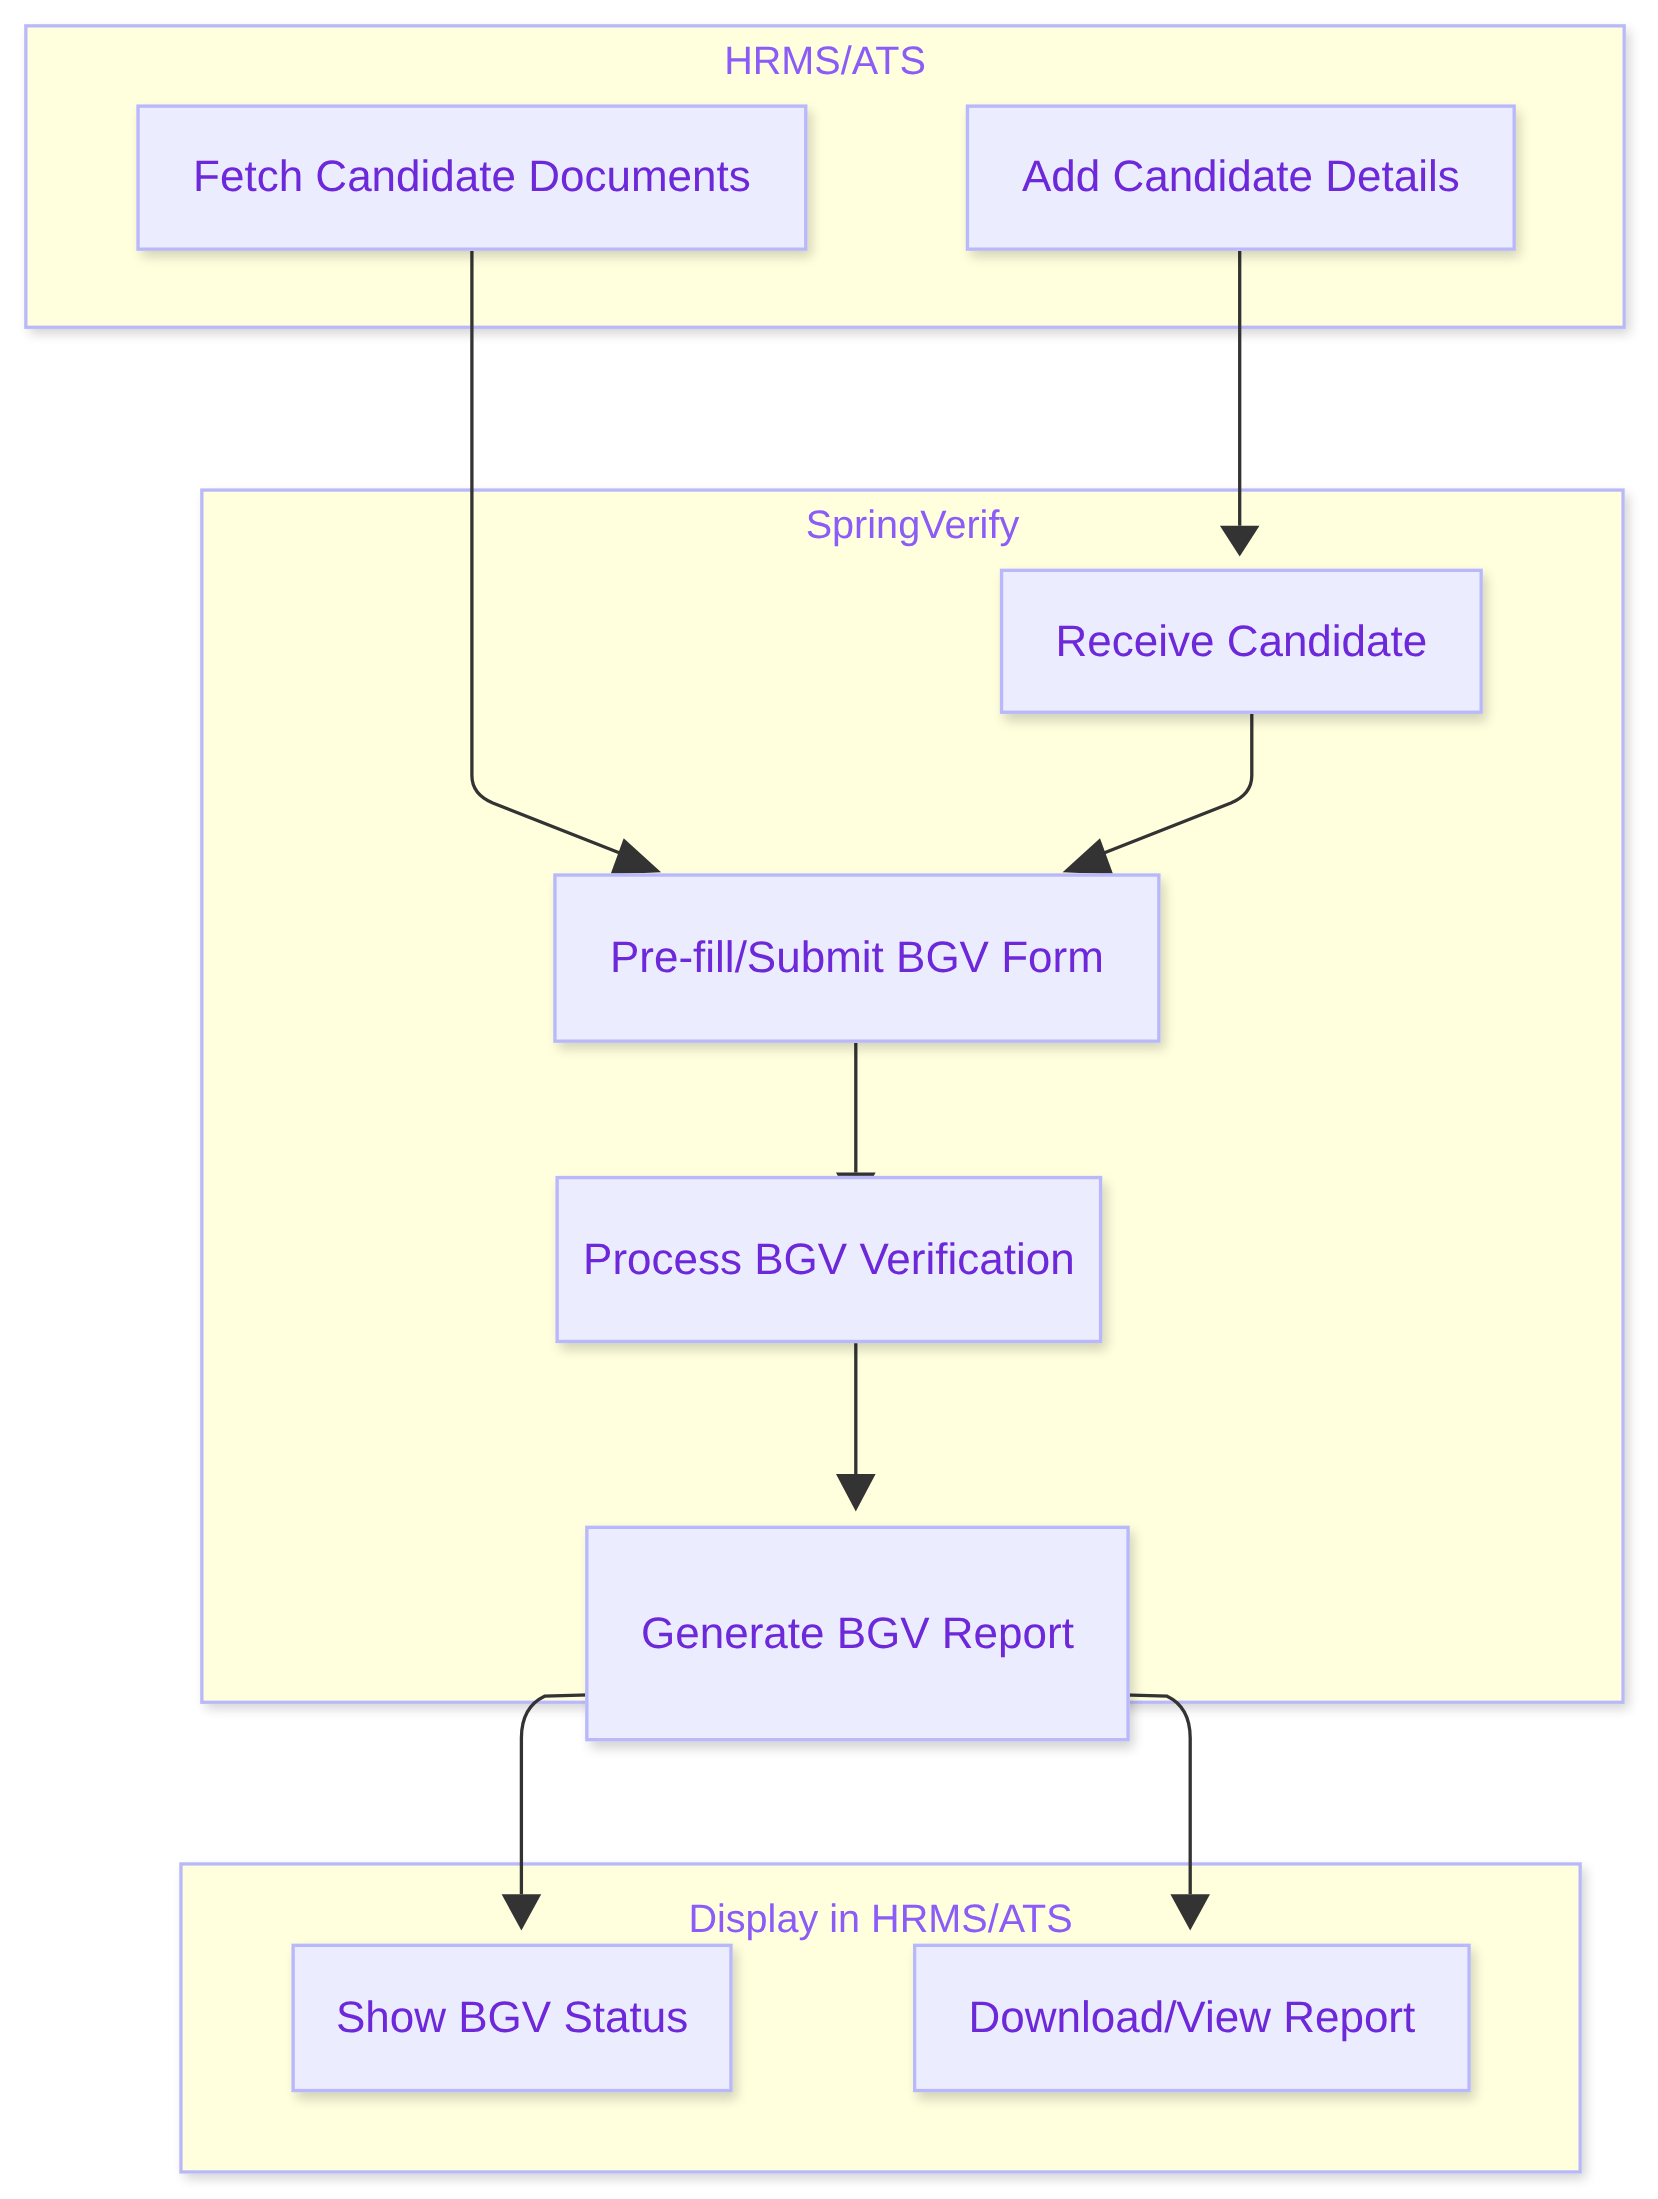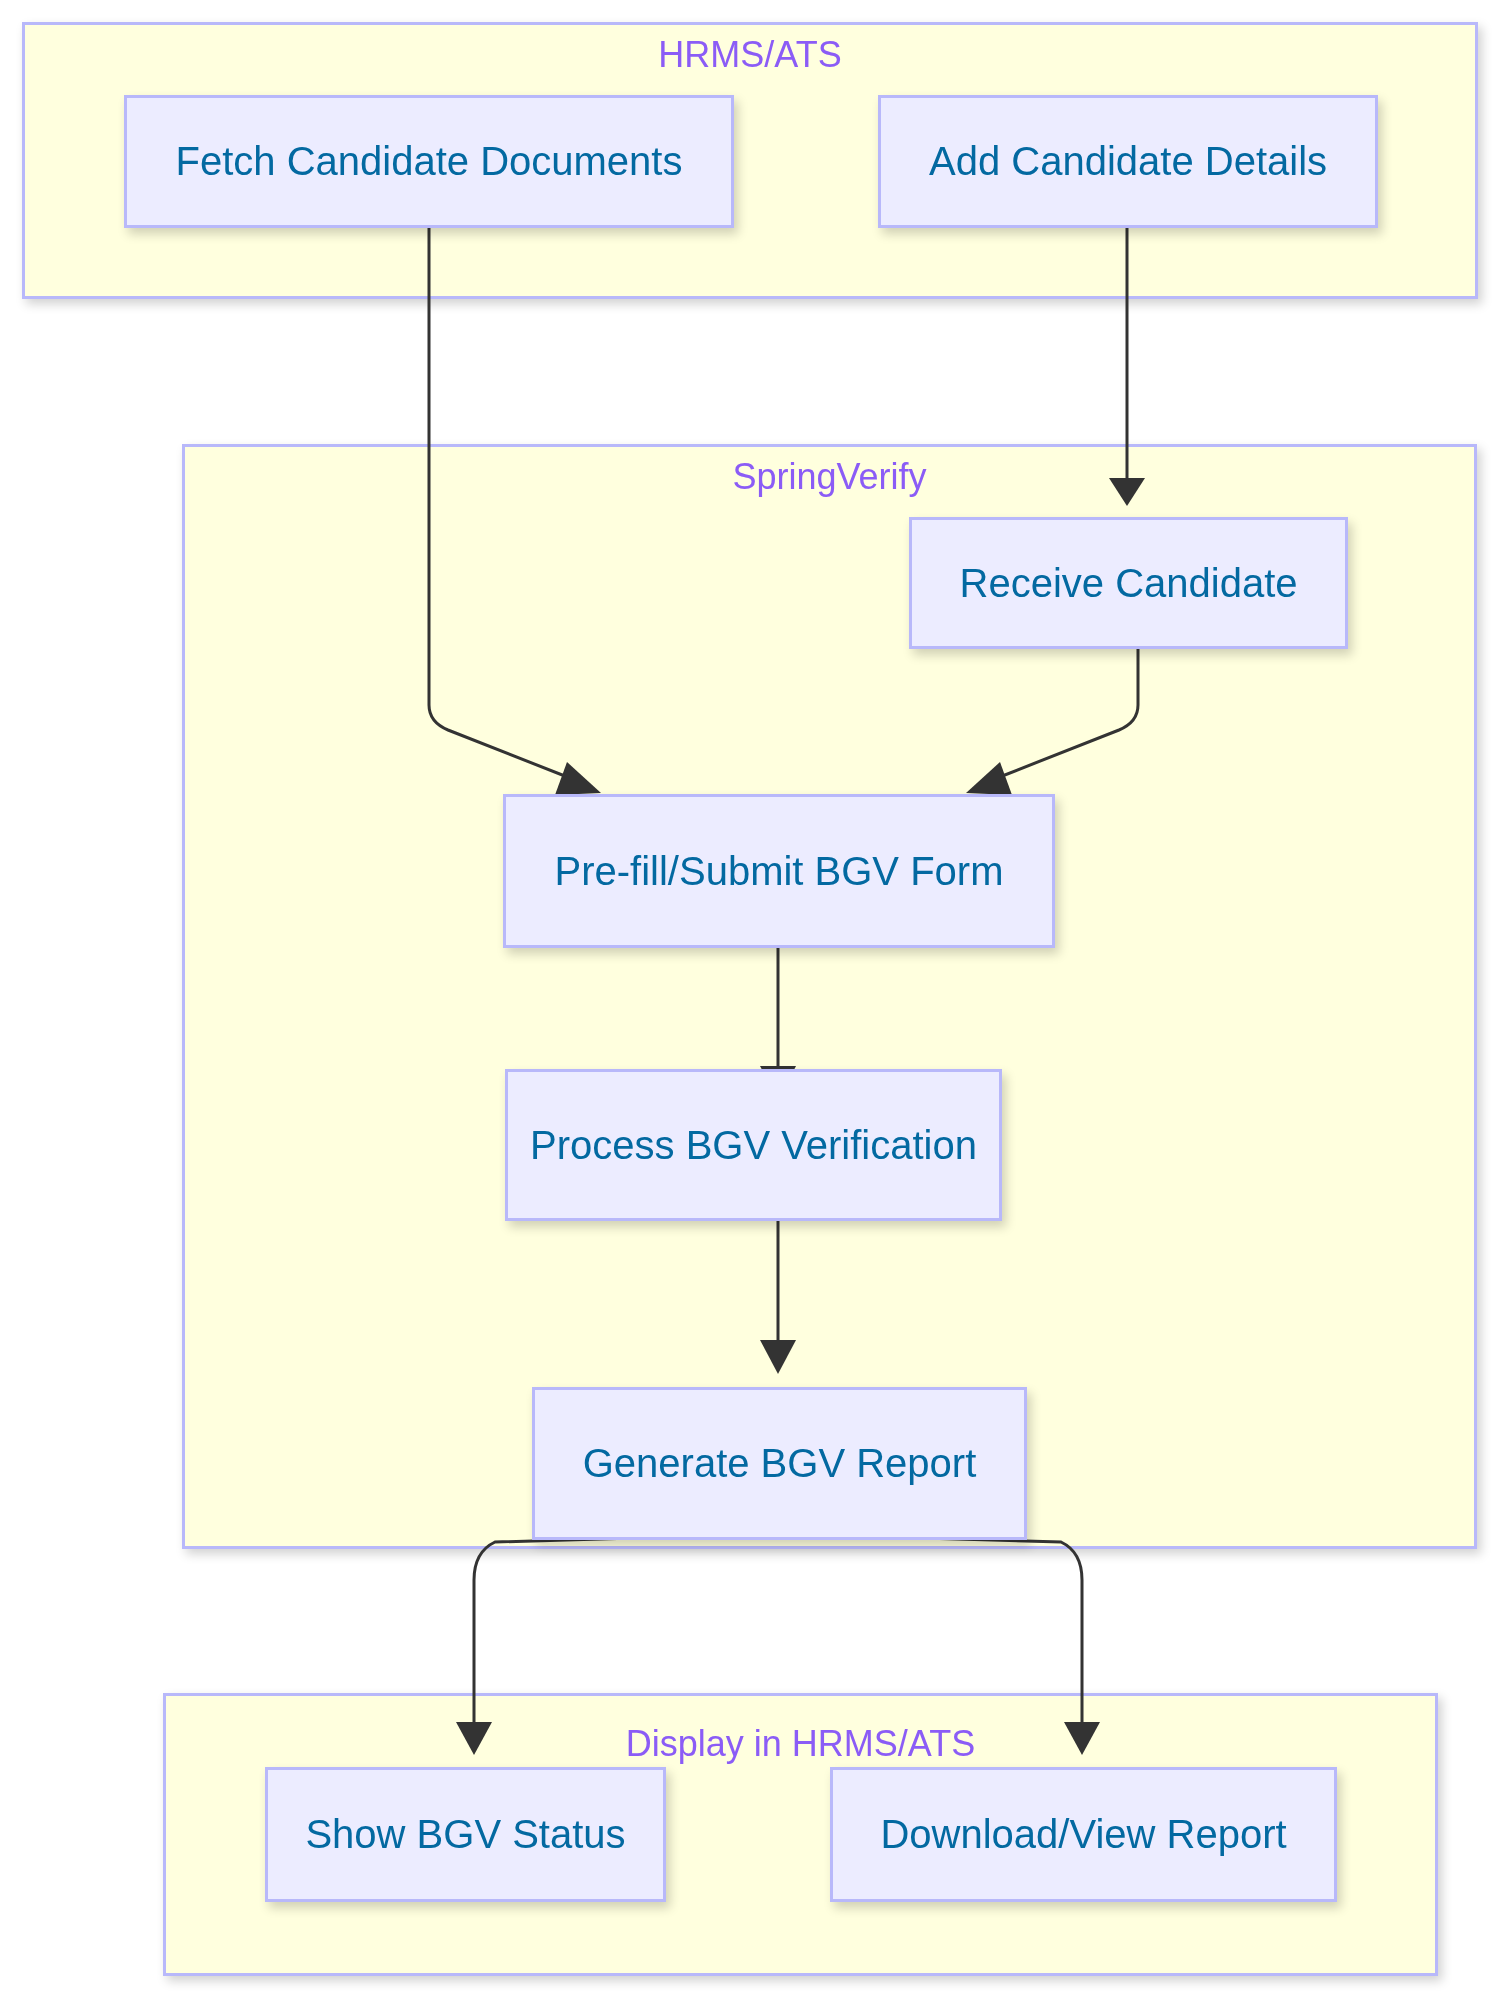--- a/index.html
+++ b/index.html
@@ -5,21 +5,21 @@
   html, body { margin: 0; padding: 0; background: #ffffff; }
   body { width: 1507px; height: 1999px; position: relative; overflow: hidden;
          font-family: "Liberation Sans", "DejaVu Sans", sans-serif; color: #333333; }
   .cluster { position: absolute; background: #ffffde; border: 3px solid #b8b8fa;
              box-sizing: border-box; box-shadow: 4px 5px 10px rgba(0,0,0,0.18); }
   .cluster-title { position: absolute; left: 0; right: 0; text-align: center;
                    font-size: 36px; line-height: 46px; color: #8b5cf6; }
   .node { position: absolute; background: #ececff; border: 3px solid #b8b8fa;
           box-sizing: border-box; box-shadow: 4px 6px 10px rgba(0,0,0,0.18);
           display: flex; align-items: center; justify-content: center; cursor: pointer; }
-  .node-label { font-size: 40px; color: #0369a1; white-space: nowrap; }
+  .node-label { font-size: 40px; color: #6d28d9; white-space: nowrap; }
   svg.edges { position: absolute; left: 0; top: 0; pointer-events: none; }
   svg.edges path.edge { fill: none; stroke: #333333; stroke-width: 3; }
   svg.edges path.head { fill: #333333; stroke: none; }
 </style>
 </head>
 <body>
 
 <div class="cluster" style="left:22px; top:22px; width:1456px; height:277px;">
   <div class="cluster-title" style="top:7px;">HRMS/ATS</div>
 </div>
@@ -69,21 +69,21 @@
 </div>
 
 <div class="node" style="left:503px; top:794px; width:552px; height:154px;">
   <span class="node-label">Pre-fill/Submit BGV Form</span>
 </div>
 
 <div class="node" style="left:505px; top:1069px; width:497px; height:152px;">
   <span class="node-label">Process BGV Verification</span>
 </div>
 
-<div class="node" style="left:532px; top:1387px; width:495px; height:153px;">
+<div class="node" style="left:532px; top:1387px; width:495px; height:196px;">
   <span class="node-label">Generate BGV Report</span>
 </div>
 
 <div class="node" style="left:265px; top:1767px; width:401px; height:135px;">
   <span class="node-label">Show BGV Status</span>
 </div>
 
 <div class="node" style="left:830px; top:1767px; width:507px; height:135px;text-align:center;">
   <span class="node-label">Download/View Report</span>
 </div>

